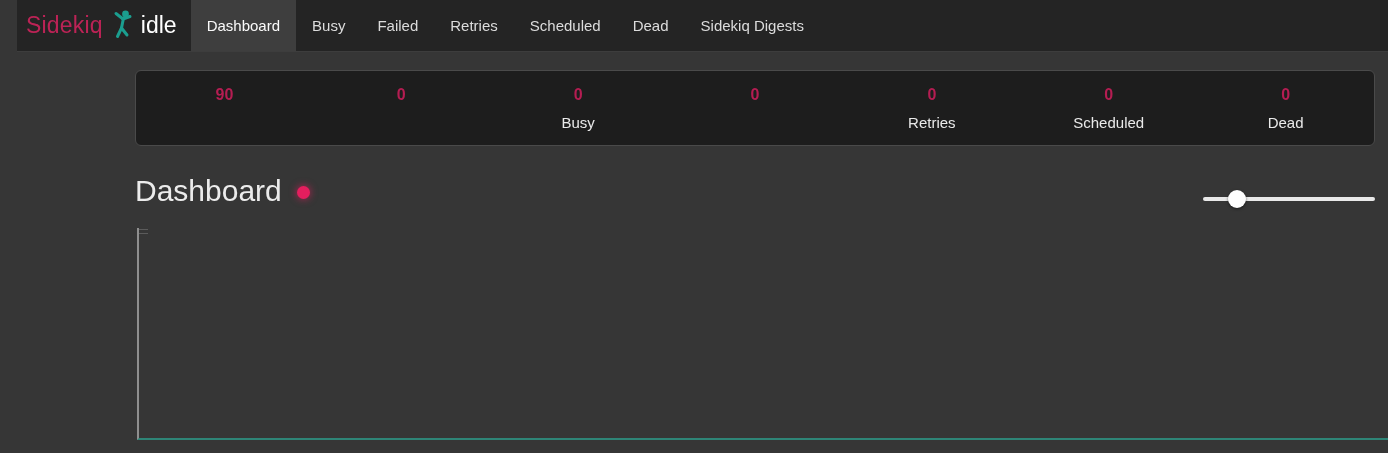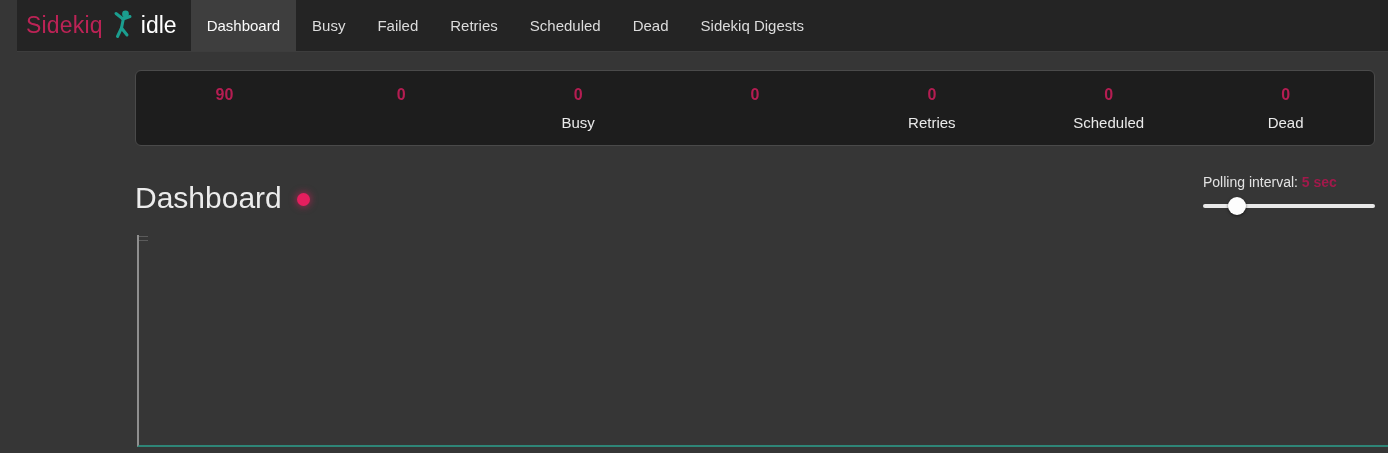--- a/index.html
+++ b/index.html
@@ -199,24 +199,20 @@
       <div class="stat-label">Dead</div>
     </div>
   </div>
 
   <div class="header-row">
     <div class="page-title">
       <span>Dashboard</span>
       <span class="beacon"></span>
     </div>
     <div class="polling">
-      <div class="polling-text">
-        <span>Polling interval:</span>
-        <span class="polling-value">5 sec</span>
-      </div>
       <div class="slider">
         <div class="slider-track"></div>
         <div class="slider-thumb" style="left: 20%;"></div>
       </div>
     </div>
   </div>
 </div>
 
 <div class="chart-wrap">
   <div class="chart-area">

